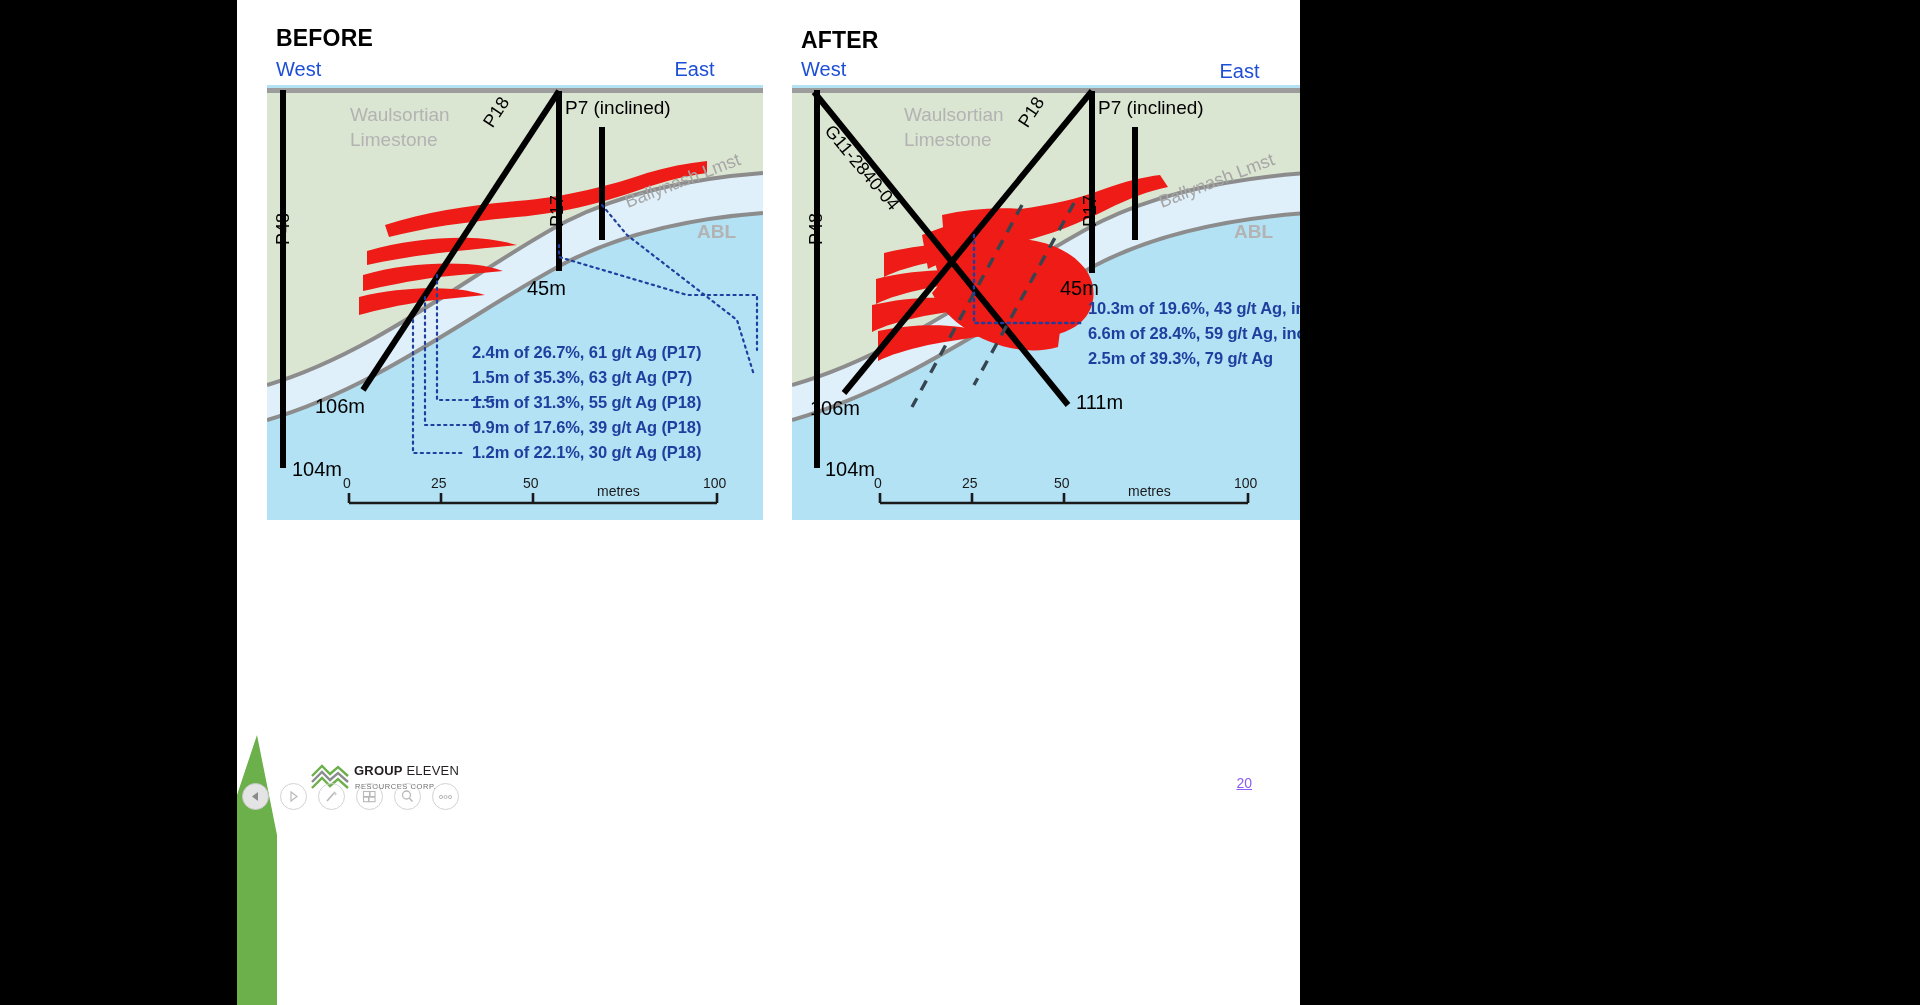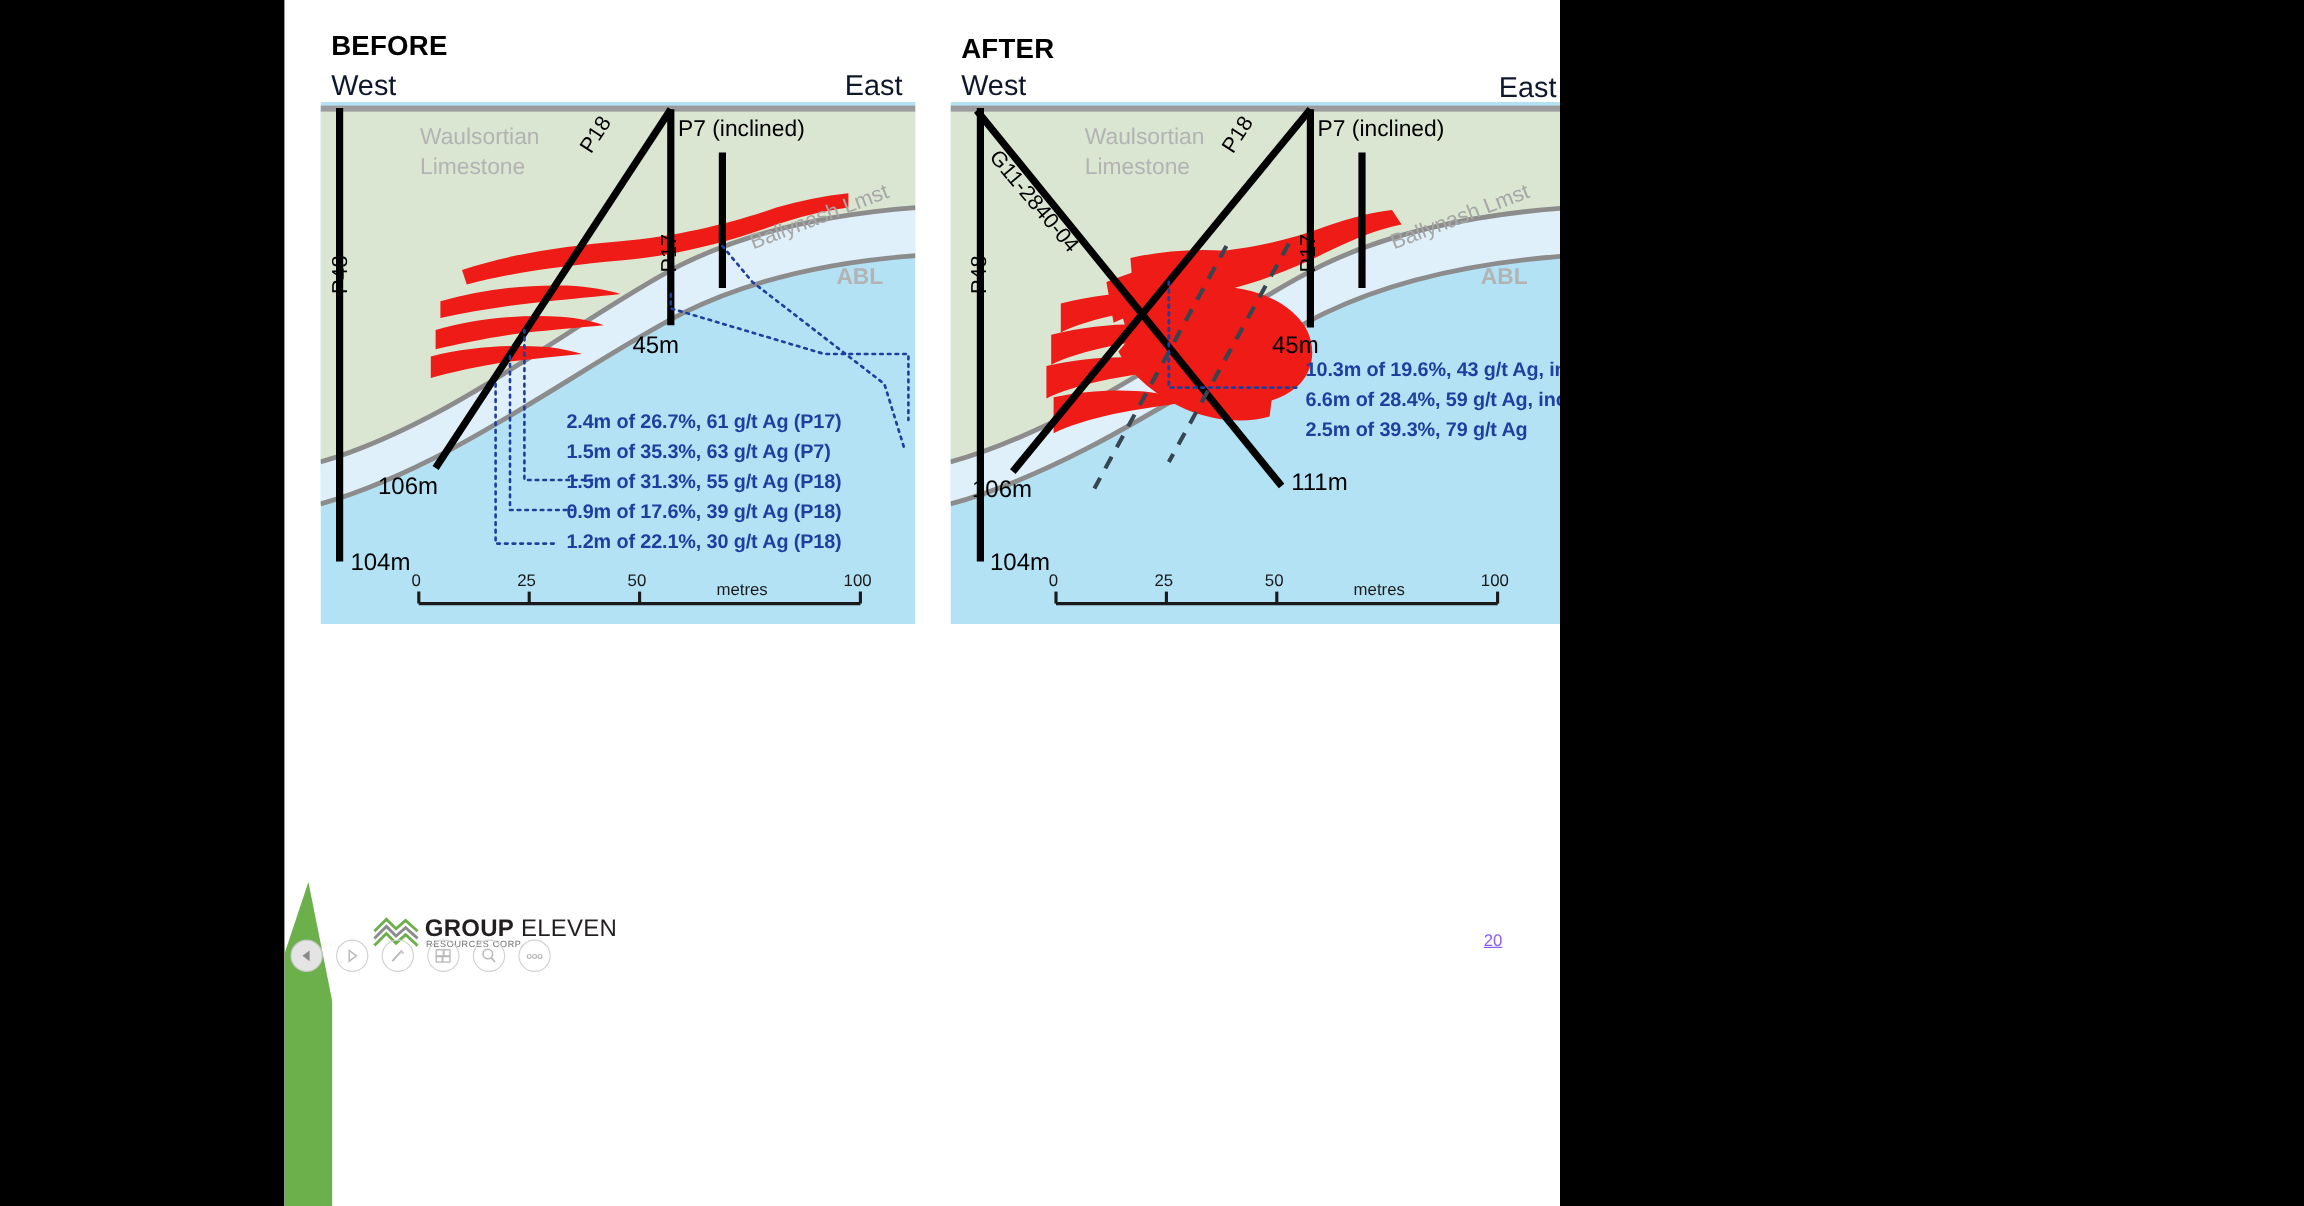--- a/index.html
+++ b/index.html
@@ -41,25 +41,25 @@
     top: 0;
   }
   .panel-title {
     font-weight: bold;
     font-size: 23px;
     color: #000000;
     letter-spacing: 0.2px;
     white-space: nowrap;
   }
   .dir-west, .dir-east {
-    font-size: 24px;
-    color: #0f172a;
-    white-space: nowrap;
-  }
-  .dir-east { text-align: right; }
+    font-size: 20px;
+    color: #1d4ed8;
+    white-space: nowrap;
+  }
+  .dir-east { text-align: center; }
 
   .section-box {
     position: absolute;
     overflow: hidden;
   }
   .svgwrap { position: absolute; left:0; top:0; }
 
   
   .geo-label {
     position: absolute;
@@ -127,21 +127,21 @@
     width: 220px;
     height: 40px;
   }
   .logo-text {
     position: absolute;
     left: 44px;
     top: 5px;
     white-space: nowrap;
   }
   .logo-main {
-    font-size: 20px;
+    font-size: 13px;
     letter-spacing: 0.2px;
     color: #231f20;
   }
   .logo-main b { font-weight: bold; }
   .logo-sub {
     position: absolute;
     left: 45px;
     top: 24px;
     font-size: 7.5px;
     letter-spacing: 0.6px;

